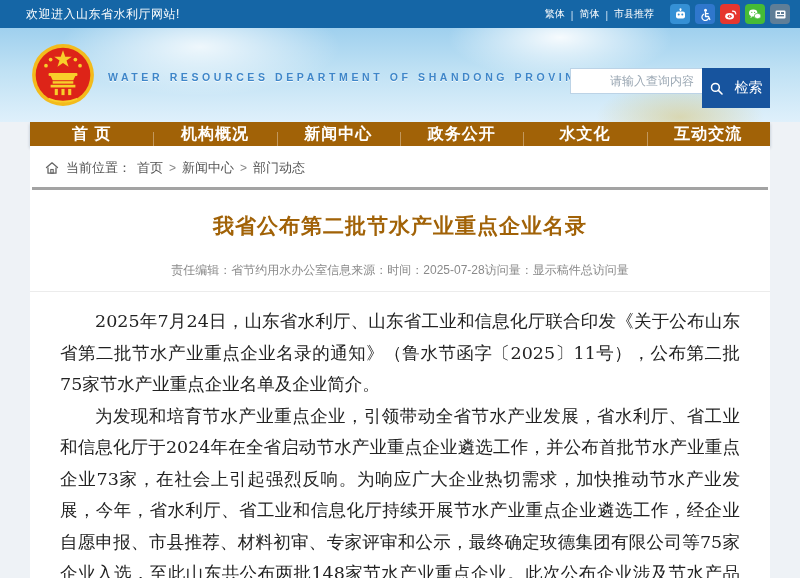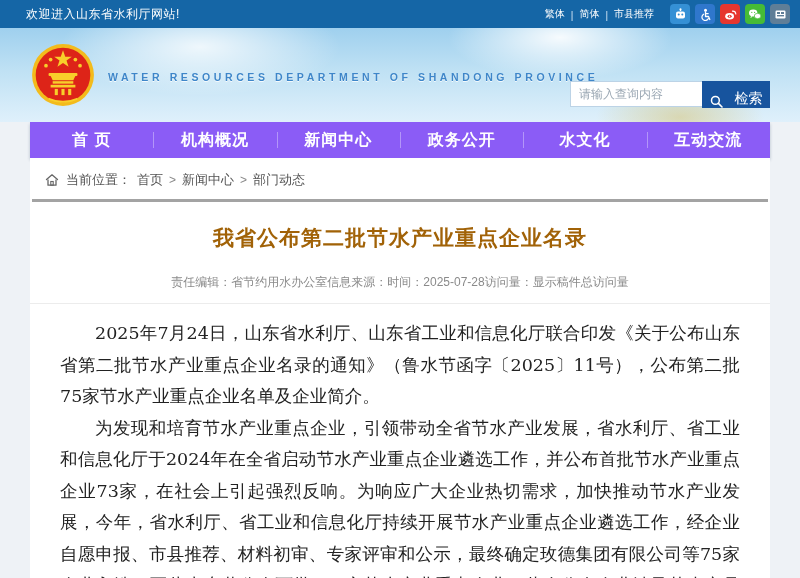--- a/index.html
+++ b/index.html
@@ -32,29 +32,29 @@
   .emblem { width:66px; height:66px; flex:0 0 66px; margin-right:12px; }
   .site-titles { flex:1 1 auto; min-width:0; }
   .site-cn { font-size:29px; font-weight:bold; color:#1f74c8; letter-spacing:1px;
     white-space:nowrap;
     text-shadow:-1px -1px 0 #fff, 1px -1px 0 #fff, -1px 1px 0 #fff, 1px 1px 0 #fff, 0 2px 3px rgba(30,80,140,.35); }
   .site-en { font-size:10.5px; font-weight:bold; color:#3e86c9; letter-spacing:3.6px;
     margin-top:4px; white-space:nowrap;
     text-shadow:0 1px 0 rgba(255,255,255,.8); }
   .search-box { position:absolute; right:30px; bottom:14px; display:flex; }
   .search-input { width:132px; height:26px; border:1px solid #bcd3e6; border-right:none;
-    background:#fff; font-size:12px; color:#333; padding:0 8px; outline:none; }
+    background:#fff; font-size:12px; color:#333; padding:0 8px; outline:none;text-align:right; }
   .search-input::placeholder { color:#9aa7b3; }
-  .search-btn { height:27px; width:68px; background:#17549e; color:#fff; border:none;
-    font-size:14px; display:flex; align-items:flex-end; justify-content:center; gap:12px;
+  .search-btn { height:40px; width:68px; background:#17549e; color:#fff; border:none;
+    font-size:14px; display:flex; align-items:center; justify-content:center; gap:12px;
     cursor:pointer; }
 
   
   .nav-wrap { background:transparent; }
-  .nav { width:740px; margin:0 auto; height:36px; background:#8b5cf6;
+  .nav { width:740px; margin:0 auto; height:24px; background:#a16207;
     display:flex; box-shadow:0 2px 3px rgba(0,40,80,.25); }
   .nav-item { flex:1 1 0; display:flex; align-items:center; justify-content:center;
     color:#fff; font-size:16px; font-weight:bold; cursor:pointer; position:relative;
     letter-spacing:1px; }
   .nav-item + .nav-item::before { content:""; position:absolute; left:0; top:10px;
     height:16px; width:1px; background:rgba(255,255,255,.35); }
 
   
   .sheet { width:740px; margin:0 auto; background:#fff; min-height:420px;
     padding:0 0 20px 0; }

